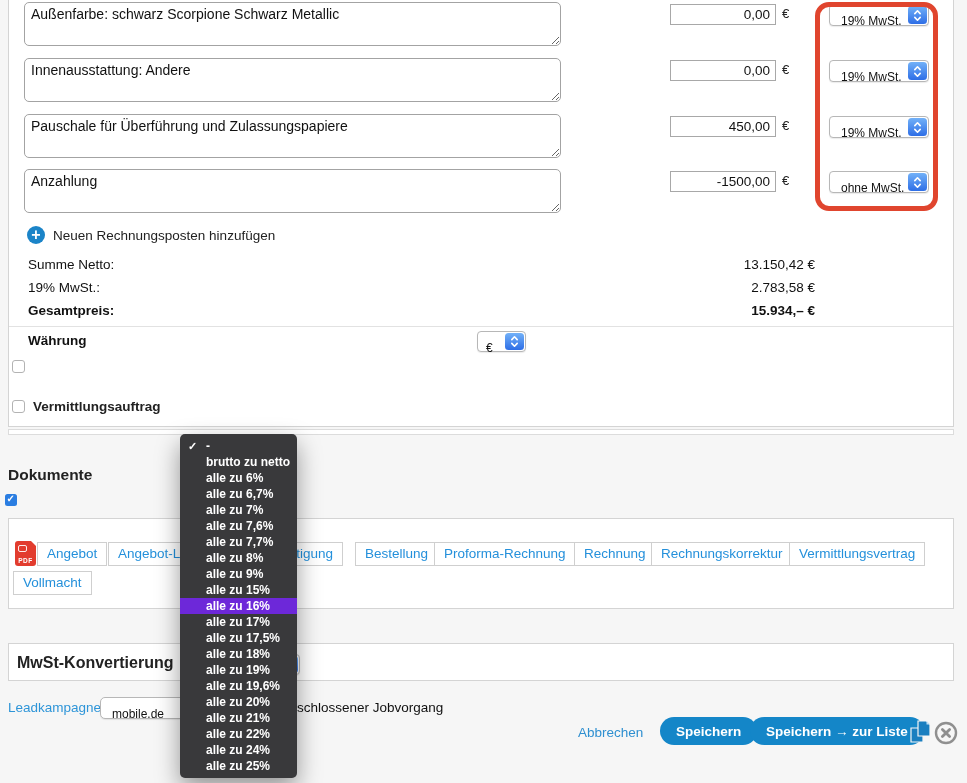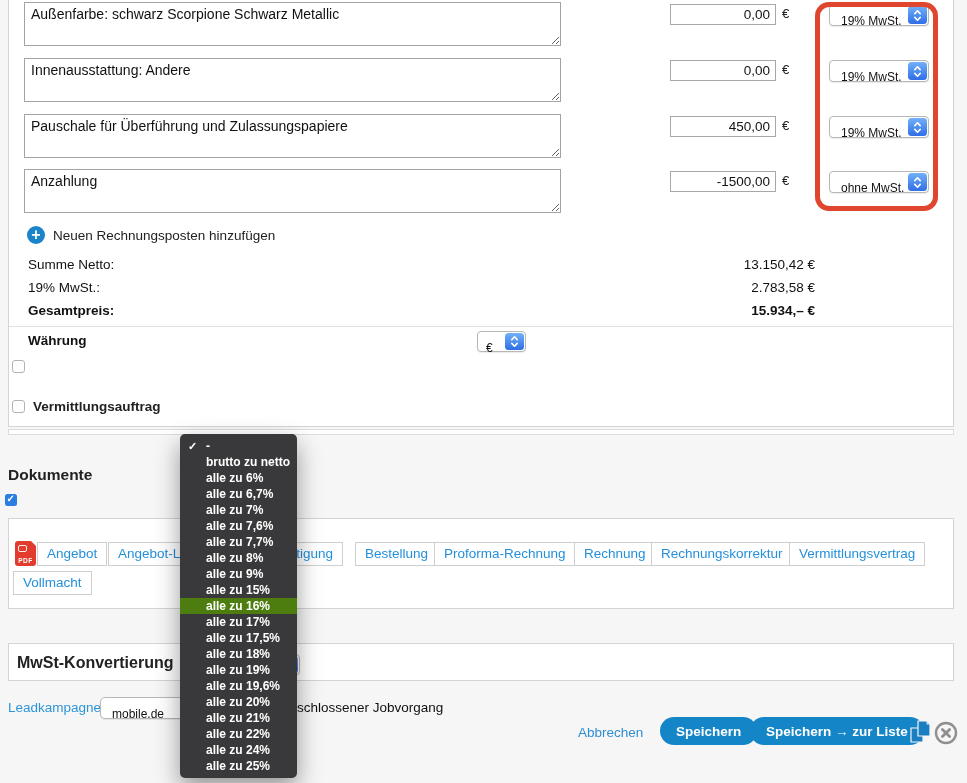--- a/index.html
+++ b/index.html
@@ -5,21 +5,21 @@
   * { box-sizing: border-box; margin: 0; padding: 0; }
   html,body { width:967px; height:783px; }
   body { font-family: "Liberation Sans", sans-serif; background:#f6f6f6; color:#1c1c1c; }
   #stage { position:relative; width:967px; height:783px; overflow:hidden; }
 
   .panel { position:absolute; background:#fff; border:1px solid #d4d4d4; }
 
   
   .desc-ta { position:absolute; left:24px; width:537px; height:44px; border:1px solid #a3a3a3;
              font-family:"Liberation Sans",sans-serif; font-size:14px; color:#111; padding:3px 6px;
-             resize:both; background:#fff; border-radius:0; outline:none; }
+             resize:both; background:#fff; border-radius:5px; outline:none; }
   .amount-in { position:absolute; left:670px; width:106px; height:21px; border:1px solid #a8a8a8;
                font-family:"Liberation Sans",sans-serif; font-size:13.5px; color:#111; text-align:right;
                padding:0 5px; background:#fff; border-radius:0; outline:none; }
   .eur { position:absolute; left:782px; font-size:13px; color:#222; }
 
   
   .mac-select { position:absolute; height:22px; background:#fff; border:1px solid #b7b7b7;
                 border-radius:4px; display:flex; align-items:center;
                 box-shadow:0 1px 1px rgba(0,0,0,.08); font-size:12px; color:#111; }
   .mac-select .sel-label { flex:1; padding:12px 4px 0 11px; white-space:nowrap; overflow:hidden; }
@@ -76,21 +76,21 @@
   .link { position:absolute; left:578px; top:725px; font-size:13.5px; color:#2e8fd0; cursor:pointer; }
   .pill { position:absolute; top:717px; height:28px; border:none; border-radius:14px; background:#1486c8;
           color:#fff; font-size:13.5px; font-weight:bold; padding:0 16px;
           font-family:"Liberation Sans",sans-serif; cursor:pointer; white-space:nowrap; }
 
   
   .menu { position:absolute; left:180px; top:434px; width:117px; height:344px; background:#39393b;
           border-radius:5px; padding:4px 0; z-index:50; box-shadow:0 10px 24px rgba(0,0,0,.4); }
   .menu-item { position:relative; height:16px; line-height:16px; padding-left:26px; color:#fff;
                font-size:12px; font-weight:bold; white-space:nowrap; cursor:pointer; }
-  .menu-item.hl { background:#4d7c0f; }
+  .menu-item.hl { background:#6d28d9; }
   .menu-item.checked::before { content:"✓"; position:absolute; left:8px; top:0; font-size:11px; }
 
   svg { display:block; }
   .icon-btn { position:absolute; cursor:pointer; }
 </style>
 </head>
 <body>
 
 <div id="stage">
 

